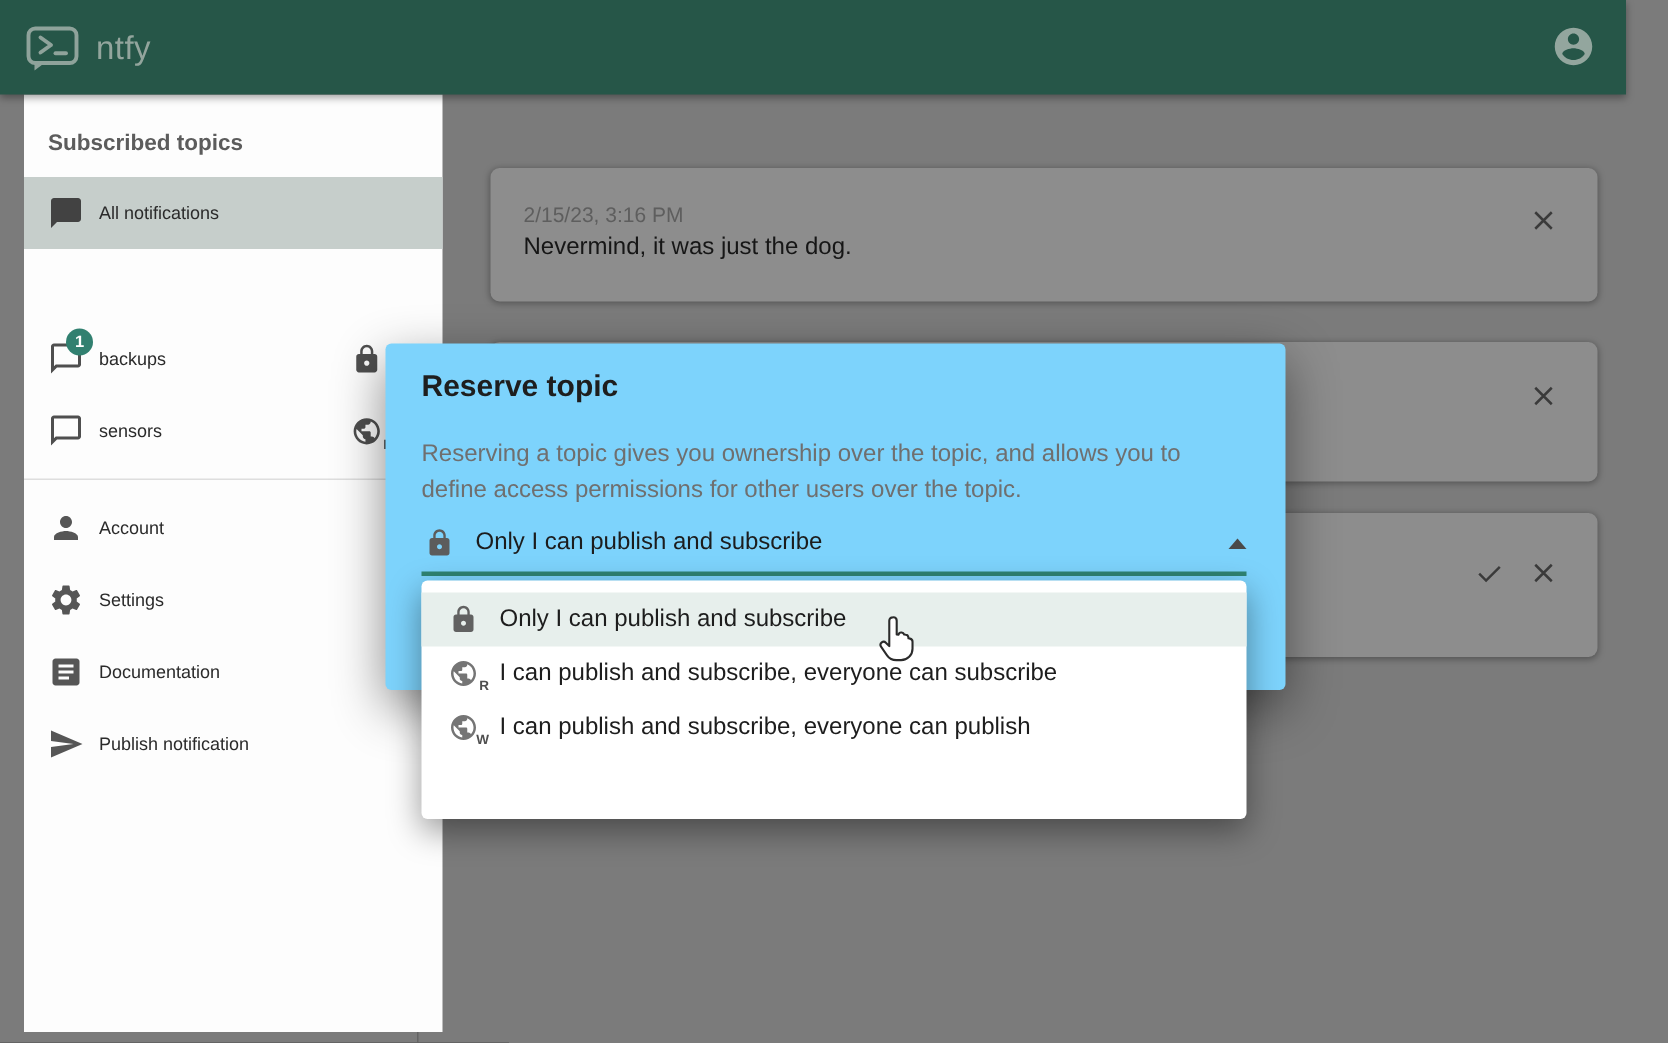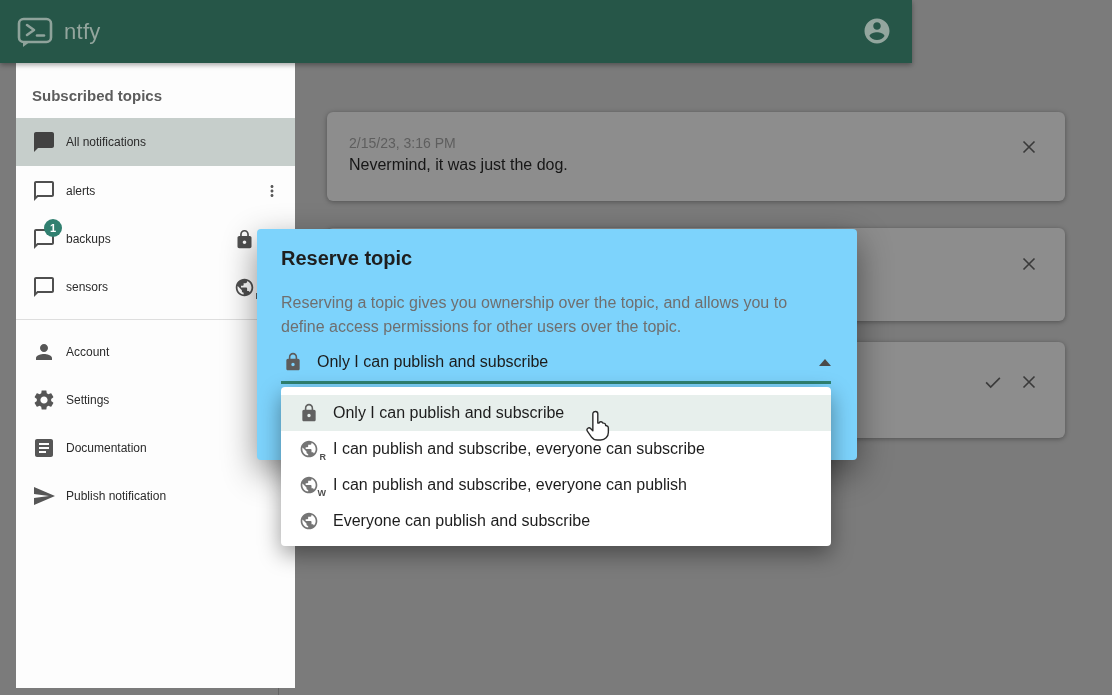--- a/index.html
+++ b/index.html
@@ -1,19 +1,19 @@
 <!DOCTYPE html>
 <html><head>
 <meta charset="utf-8">
 <style>
   html,body{margin:0;padding:0;background:#555;}
   .stage{position:relative;width:1112px;height:695px;overflow:hidden;
          font-family:"Liberation Sans",sans-serif;background:#7b7b7b;}
   
-  .appbar{position:absolute;left:0;top:0;width:912px;height:63px;background:#265648;
+  .appbar{position:absolute;left:0;top:0;width:1084px;height:63px;background:#265648;
           box-shadow:0 2px 5px rgba(0,0,0,.35);display:flex;align-items:center;z-index:3;}
   .logo{margin-left:16px;display:flex;align-items:center;}
   .app-title{color:#93a59d;font-size:22px;font-weight:500;margin-left:10px;letter-spacing:.3px;}
   .account{position:absolute;right:20px;top:16px;width:30px;height:30px;cursor:pointer;}
   
   .side-line{position:absolute;left:278px;top:63px;width:1px;height:632px;background:rgba(0,0,0,.18);z-index:1;}
   .sidebar{position:absolute;left:16px;top:63px;width:279px;height:625px;background:#fdfdfd;z-index:2;}
   .side-label{position:absolute;left:16px;top:24px;font-size:15px;font-weight:600;color:#5c5c5c;}
   .srow{position:absolute;left:0;width:279px;height:48px;display:flex;align-items:center;cursor:pointer;}
   .srow .micon{width:24px;height:24px;margin-left:16px;flex:0 0 auto;}
@@ -115,35 +115,20 @@
 
     <div class="srow selected" style="top:55px;">
       <span class="micon">
         <svg viewBox="0 0 24 24" width="24" height="24" fill="#424242">
             <path d="M20 2H4c-1.1 0-2 .9-2 2v18l4-4h14c1.1 0 2-.9 2-2V4c0-1.1-.9-2-2-2z"></path>
           </svg>
       </span>
       <span class="slabel">All notifications</span>
     </div>
 
-    <div class="srow" style="top:104px;">
-      <span class="micon">
-        <svg viewBox="0 0 24 24" width="24" height="24" fill="#4f4f4f">
-            <path d="M20 2H4c-1.1 0-2 .9-2 2v18l4-4h14c1.1 0 2-.9 2-2V4c0-1.1-.9-2-2-2zm0 14H5.17L4 17.17V4h16v12z"></path>
-          </svg>
-      </span>
-      <span class="slabel">alerts</span>
-      <span class="rowicons">
-        <span class="dots">
-          <svg viewBox="0 0 24 24" width="18" height="18" fill="#5a5a5a">
-              <path d="M12 8c1.1 0 2-.9 2-2s-.9-2-2-2-2 .9-2 2 .9 2 2 2zm0 2c-1.1 0-2 .9-2 2s.9 2 2 2 2-.9 2-2-.9-2-2-2zm0 6c-1.1 0-2 .9-2 2s.9 2 2 2 2-.9 2-2-.9-2-2-2z"></path>
-            </svg>
-        </span>
-      </span>
-    </div>
 
     <div class="badge">1</div>
     <div class="srow" style="top:152px;">
       <span class="micon">
         <svg viewBox="0 0 24 24" width="24" height="24" fill="#4f4f4f">
             <path d="M20 2H4c-1.1 0-2 .9-2 2v18l4-4h14c1.1 0 2-.9 2-2V4c0-1.1-.9-2-2-2zm0 14H5.17L4 17.17V4h16v12z"></path>
           </svg>
       </span>
       <span class="slabel">backups</span>
       <span class="rowicons">
@@ -260,28 +245,20 @@
     </div>
     <div class="mitem">
       <span class="micon">
         <svg viewBox="0 0 24 24" width="20" height="20" fill="#757575">
             <path d="M12 2C6.48 2 2 6.48 2 12s4.48 10 10 10 10-4.48 10-10S17.52 2 12 2zm-1 17.93c-3.95-.49-7-3.85-7-7.93 0-.62.08-1.21.21-1.79L9 15v1c0 1.1.9 2 2 2v1.93zm6.9-2.54c-.26-.81-1-1.39-1.9-1.39h-1v-3c0-.55-.45-1-1-1H8v-2h2c.55 0 1-.45 1-1V7h2c1.1 0 2-.9 2-2v-.41c2.93 1.19 5 4.06 5 7.41 0 2.08-.8 3.97-2.1 5.39z"></path>
           </svg>
         <span class="subletter">W</span>
       </span>
       <span class="mlabel">I can publish and subscribe, everyone can publish</span>
     </div>
-    <div class="mitem">
-      <span class="micon">
-        <svg viewBox="0 0 24 24" width="20" height="20" fill="#757575">
-            <path d="M12 2C6.48 2 2 6.48 2 12s4.48 10 10 10 10-4.48 10-10S17.52 2 12 2zm-1 17.93c-3.95-.49-7-3.85-7-7.93 0-.62.08-1.21.21-1.79L9 15v1c0 1.1.9 2 2 2v1.93zm6.9-2.54c-.26-.81-1-1.39-1.9-1.39h-1v-3c0-.55-.45-1-1-1H8v-2h2c.55 0 1-.45 1-1V7h2c1.1 0 2-.9 2-2v-.41c2.93 1.19 5 4.06 5 7.41 0 2.08-.8 3.97-2.1 5.39z"></path>
-          </svg>
-      </span>
-      <span class="mlabel">Everyone can publish and subscribe</span>
-    </div>
   </div>
 
   <span class="cursor">
     <svg width="26" height="33" viewBox="0 0 26 33">
       <path d="M9.5 2.5 c1.3 0 2.3 1 2.3 2.3 l0 9.2 1.2 .15 c.2-.9 1.1-1.55 2.1-1.45 .8.08 1.4.6 1.7 1.3 l1.1.15 c.9.1 1.6.9 1.7 1.8 l.05.6 1 .2 c1 .2 1.7 1.1 1.7 2.1 l0 4.6 c0 4.2-3.4 7.6-7.6 7.6 l-3.2 0 c-2.5 0-4.8-1.2-6.2-3.2 l-4-5.8 c-.6-.9-.4-2.1.5-2.8 .8-.6 2-.5 2.7.2 l2.3 2.3 0-16.9 c0-1.3 1-2.3 2.3-2.3 z" fill="#ffffff" stroke="#2b2b2b" stroke-width="1.4" stroke-linejoin="round"></path>
     </svg>
   </span>
 
 </div>
 

